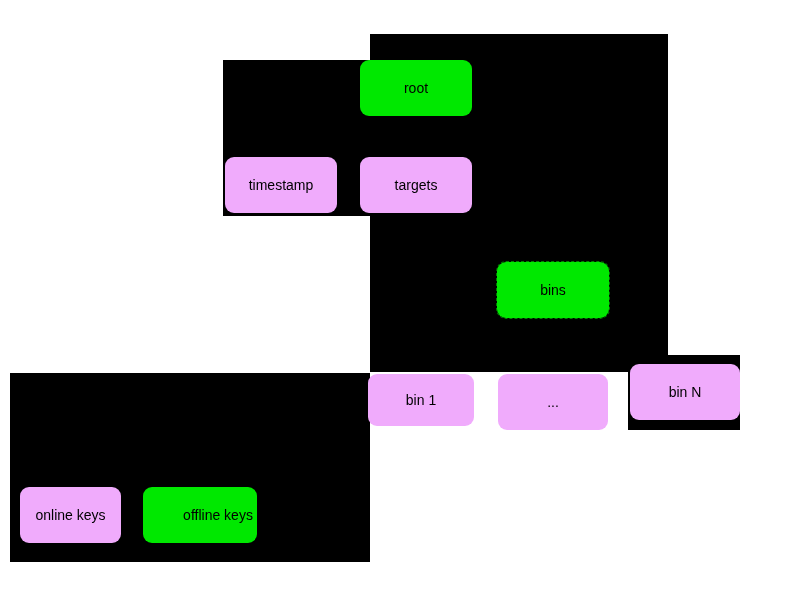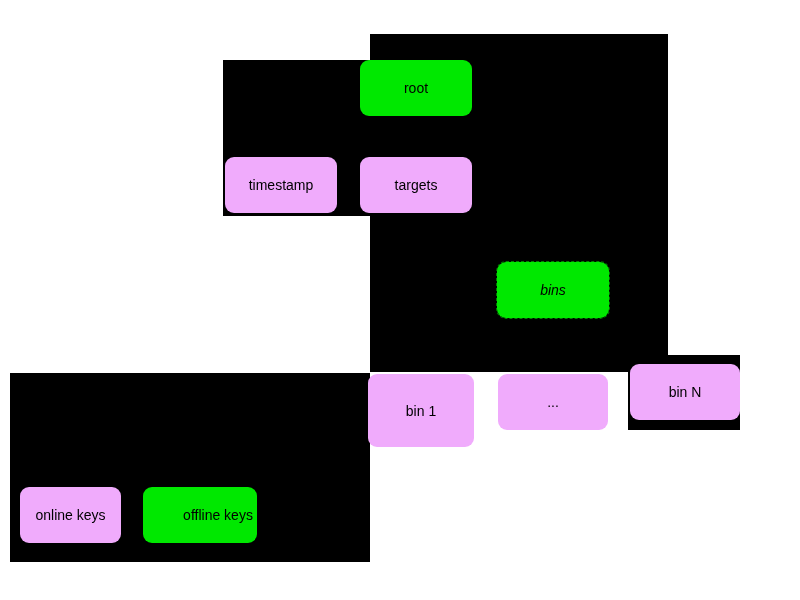--- a/index.html
+++ b/index.html
@@ -54,24 +54,24 @@
     <div class="cluster" title="keys-cluster" style="left: 10px; top: 373px; width: 360px; height: 189px;"></div>
     <div class="node green" style="left: 360px; top: 60px; width: 112px; height: 56px;">
       <span>root</span>
     </div>
     <div class="node red" style="left: 225px; top: 157px; width: 112px; height: 56px;">
       <span>timestamp</span>
     </div>
     <div class="node red" style="left: 360px; top: 157px; width: 112px; height: 56px;">
       <span>targets</span>
     </div>
-    <div class="node green dashed-corners" style="left: 497px; top: 262px; width: 112px; height: 56px; font-style: italic;">
+    <div class="node green dashed-corners" style="left: 497px; top: 262px; width: 112px; height: 56px;">
       <span>bins</span>
     </div>
-    <div class="node red" style="left: 368px; top: 374px; width: 106px; height: 73px;">
+    <div class="node red" style="left: 368px; top: 374px; width: 106px; height: 52px;">
       <span>bin 1</span>
     </div>
     <div class="node red" style="left: 498px; top: 374px; width: 110px; height: 56px;">
       <span>...</span>
     </div>
     <div class="node red" style="left: 630px; top: 364px; width: 110px; height: 56px;">
       <span>bin N</span>
     </div>
     <div class="node red" style="left: 20px; top: 487px; width: 101px; height: 56px;">
       <span>online keys</span>

